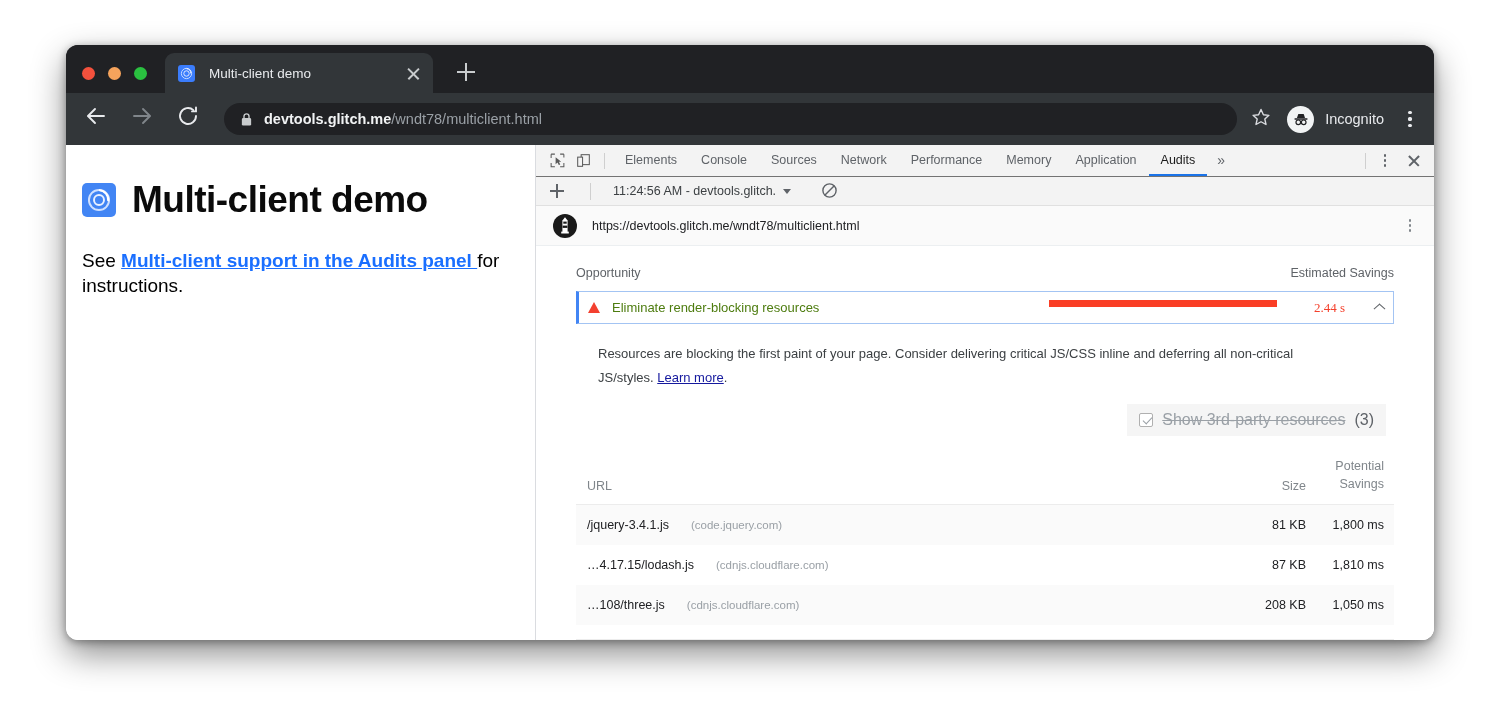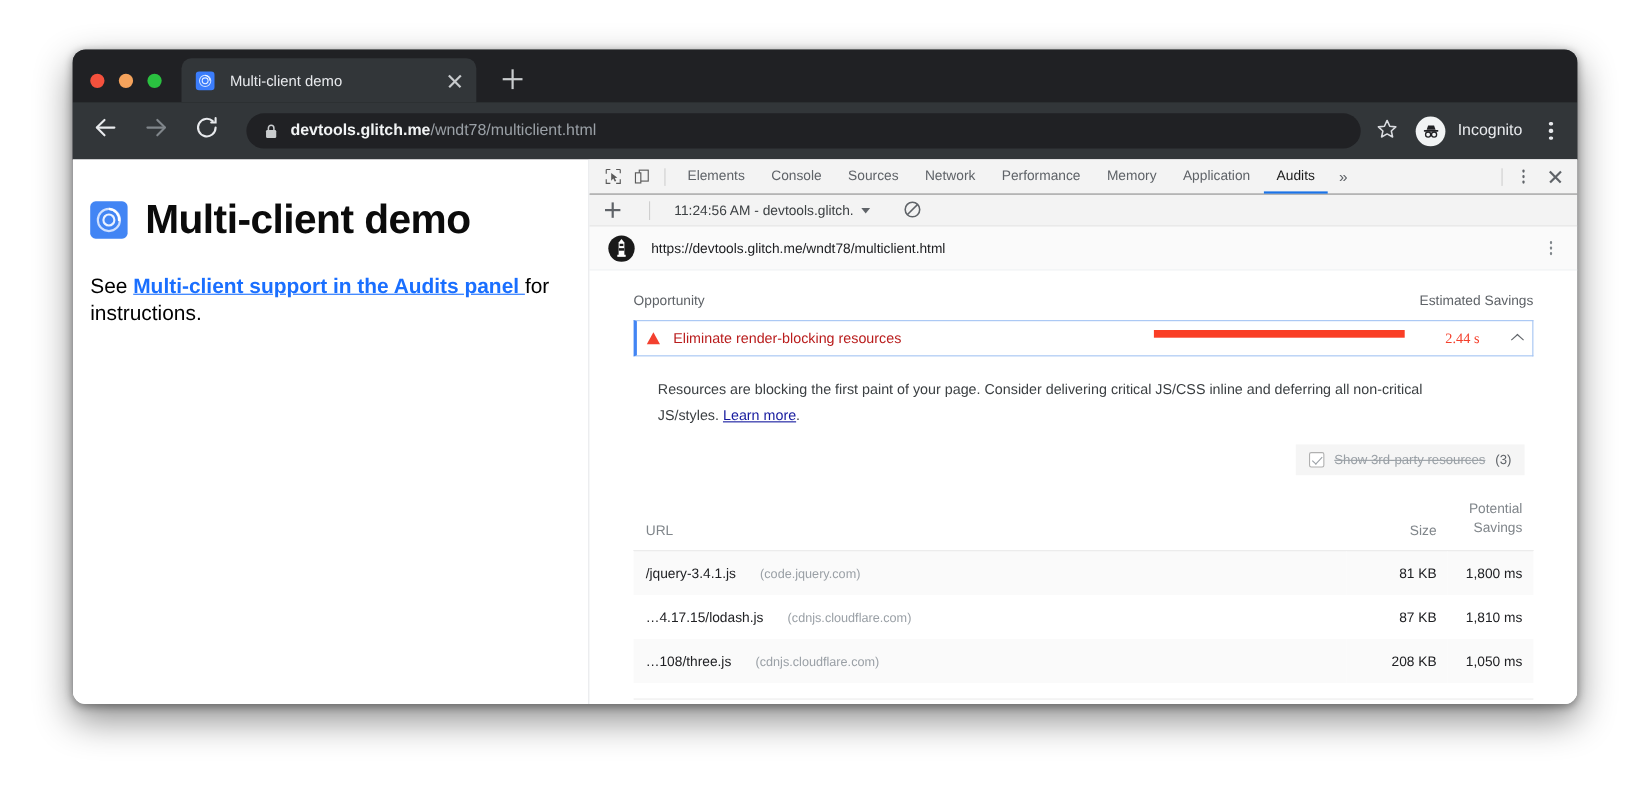--- a/index.html
+++ b/index.html
@@ -258,21 +258,21 @@
     padding: 0 9px 0 9px;
     background: #fff;
   }
   .warn-tri {
     width: 0; height: 0; flex: 0 0 auto;
     border-left: 6.5px solid transparent;
     border-right: 6.5px solid transparent;
     border-bottom: 11px solid #f3402f;
     margin-right: 12px;
   }
-  .opp-title { font-size: 13px; color: #b91c1c; white-space: nowrap; }
+  .opp-title { font-size: 13px; color: #4d7c0f; white-space: nowrap; }
   .opp-bar-wrap { margin-left: auto; display: flex; align-items: flex-start; gap: 24px; font-family: Liberation Serif, serif; }
   .opp-bar { width: 228px; height: 7px; background: #fa3e25; }
   .opp-val { font-size: 13px; color: #f4402c; min-width: 44px; text-align: right; }
   .chev-up {
     width: 11px; height: 11px; position: relative; margin-left: 4px;
   }
   .chev-up::before, .chev-up::after {
     content: ""; position: absolute; top: 6px; width: 8px; height: 1.3px; background: #5f6368;
   }
   .chev-up::before { left: 0px; transform: rotate(-42deg); }
@@ -286,21 +286,21 @@
   .opp-desc a { color: #15199e; text-decoration: underline; }
 
   .thirdparty-row {
     display: flex; justify-content: flex-end;
     padding: 14px 8px 0 0;
   }
   .thirdparty {
     background: #f5f5f5;
     display: flex; align-items: center; gap: 9px;
     padding: 7px 12px;
-    font-size: 12px;
+    font-size: 16px;
   }
   .cbox {
     width: 14px; height: 14px;
     border: 1px solid #b0b0b0; background: #fff;
     border-radius: 2px;
     position: relative; flex: 0 0 auto;
   }
   .cbox::after {
     content: ""; position: absolute;
     left: 4.4px; top: 1.2px; width: 4px; height: 8px;

